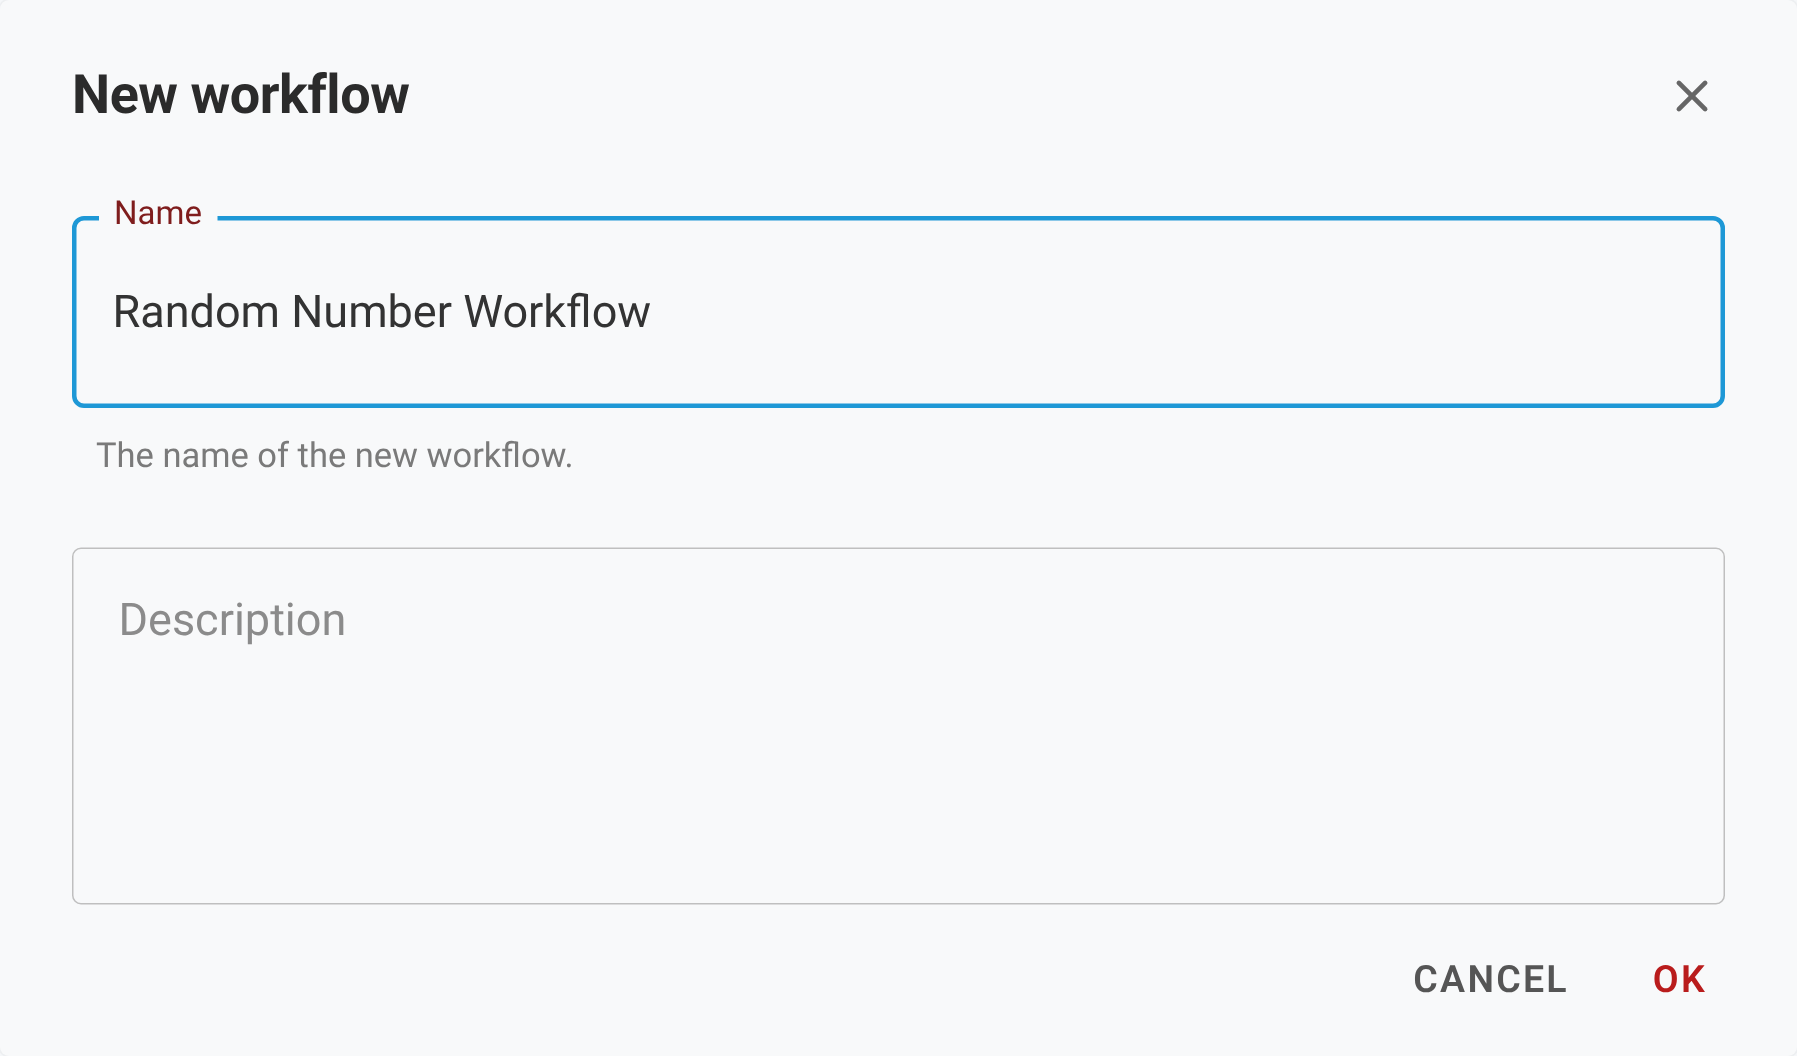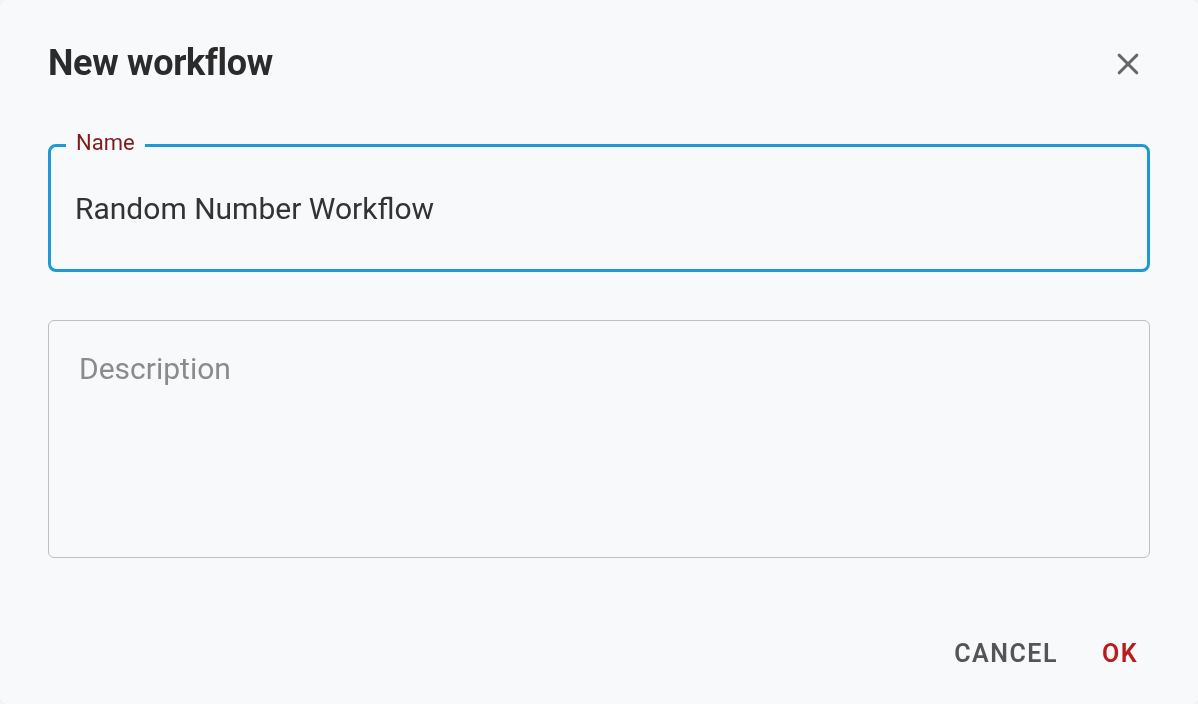--- a/index.html
+++ b/index.html
@@ -98,21 +98,21 @@
       font-family: inherit;
     }
     .textarea-input::placeholder {
       color: #8b8b8b;
     }
     .button-row {
       position: absolute;
       bottom: 30px;
       right: 56px;
       display: flex;
-      gap: 36px;
+      gap: 48px;
       align-items: center;
     }
     .btn {
       border: none;
       background: none;
       font-size: 25px;
       font-weight: 600;
       letter-spacing: 1.5px;
       cursor: pointer;
       padding: 6px 4px;
@@ -136,20 +136,21 @@
       <line x1="5" y1="5" x2="19" y2="19"></line>
       <line x1="19" y1="5" x2="5" y2="19"></line>
     </svg>
   </div>
 
   <div class="field-group">
     <div class="input-container">
       <label class="floating-label">Name</label>
       <input type="text" class="text-input" value="Random Number Workflow" style="">
     </div>
+    <div class="help-text">The name of the new workflow.</div>
   </div>
 
   <div class="field-group">
     <textarea class="textarea-input" placeholder="Description" style=""></textarea>
   </div>
 
   <div class="button-row">
     <button class="btn btn-cancel">CANCEL</button>
     <button class="btn btn-ok">OK</button>
   </div>

